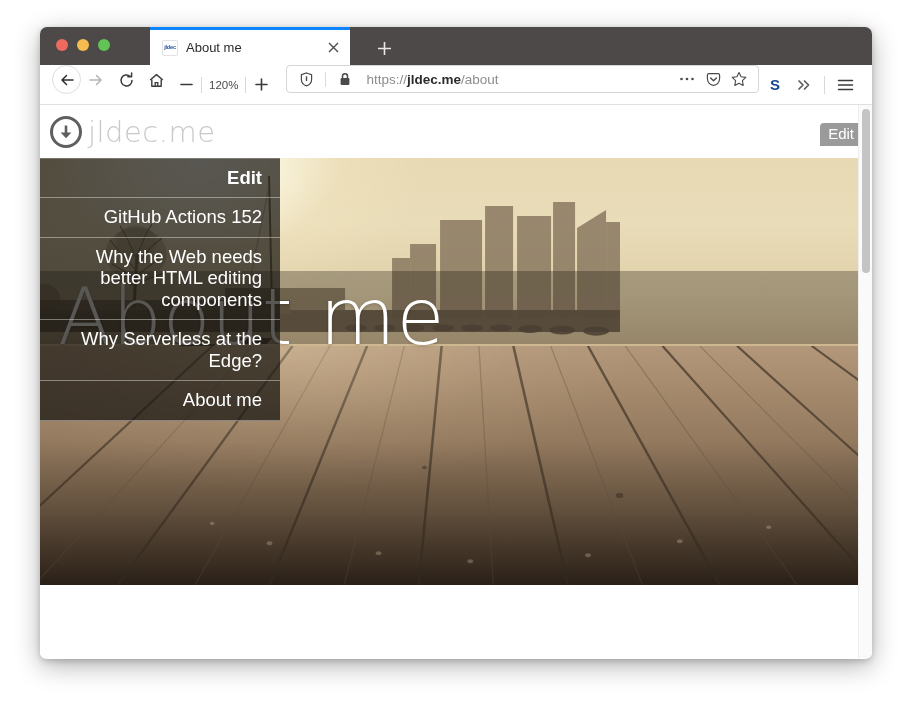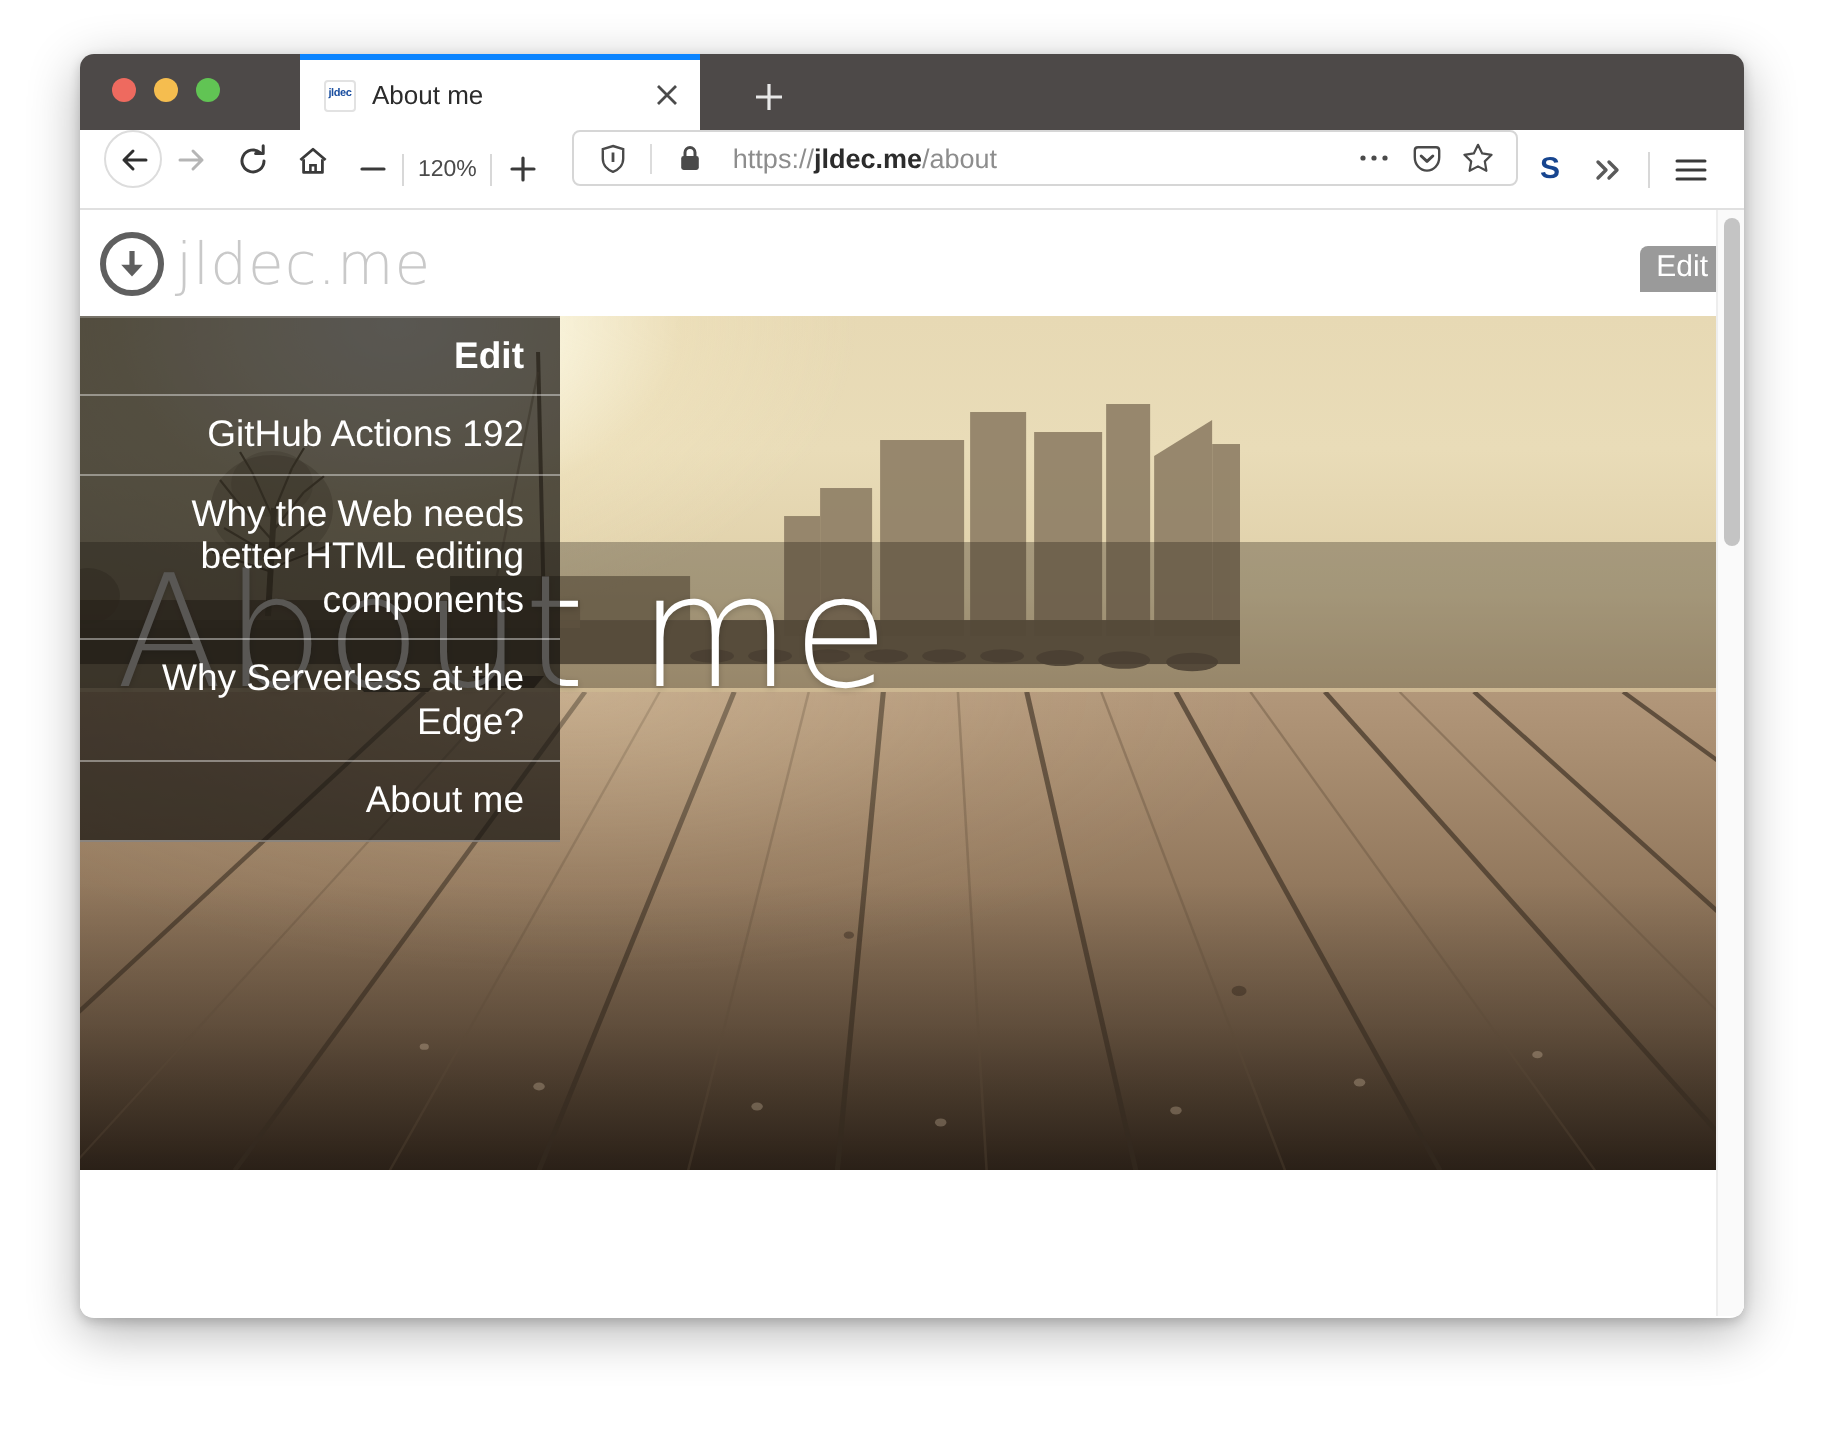--- a/index.html
+++ b/index.html
@@ -565,21 +565,21 @@
           <div class="dock-shade"></div>
         </div>
 
         <div class="band"></div>
       </div>
 
       <div class="hero-title">About me</div>
 
       <div class="sidenav">
         <div class="nav-item current">Edit</div>
-        <div class="nav-item">GitHub Actions 192</div>
+        <div class="nav-item">GitHub Actions 152</div>
         <div class="nav-item">Why the Web needs better HTML editing components</div>
         <div class="nav-item">Why Serverless at the Edge?</div>
         <div class="nav-item">About me</div>
       </div>
     </div>
 
     <div class="page-body"></div>
 
     <div class="scrollbar">
       <div class="scroll-thumb"></div>

